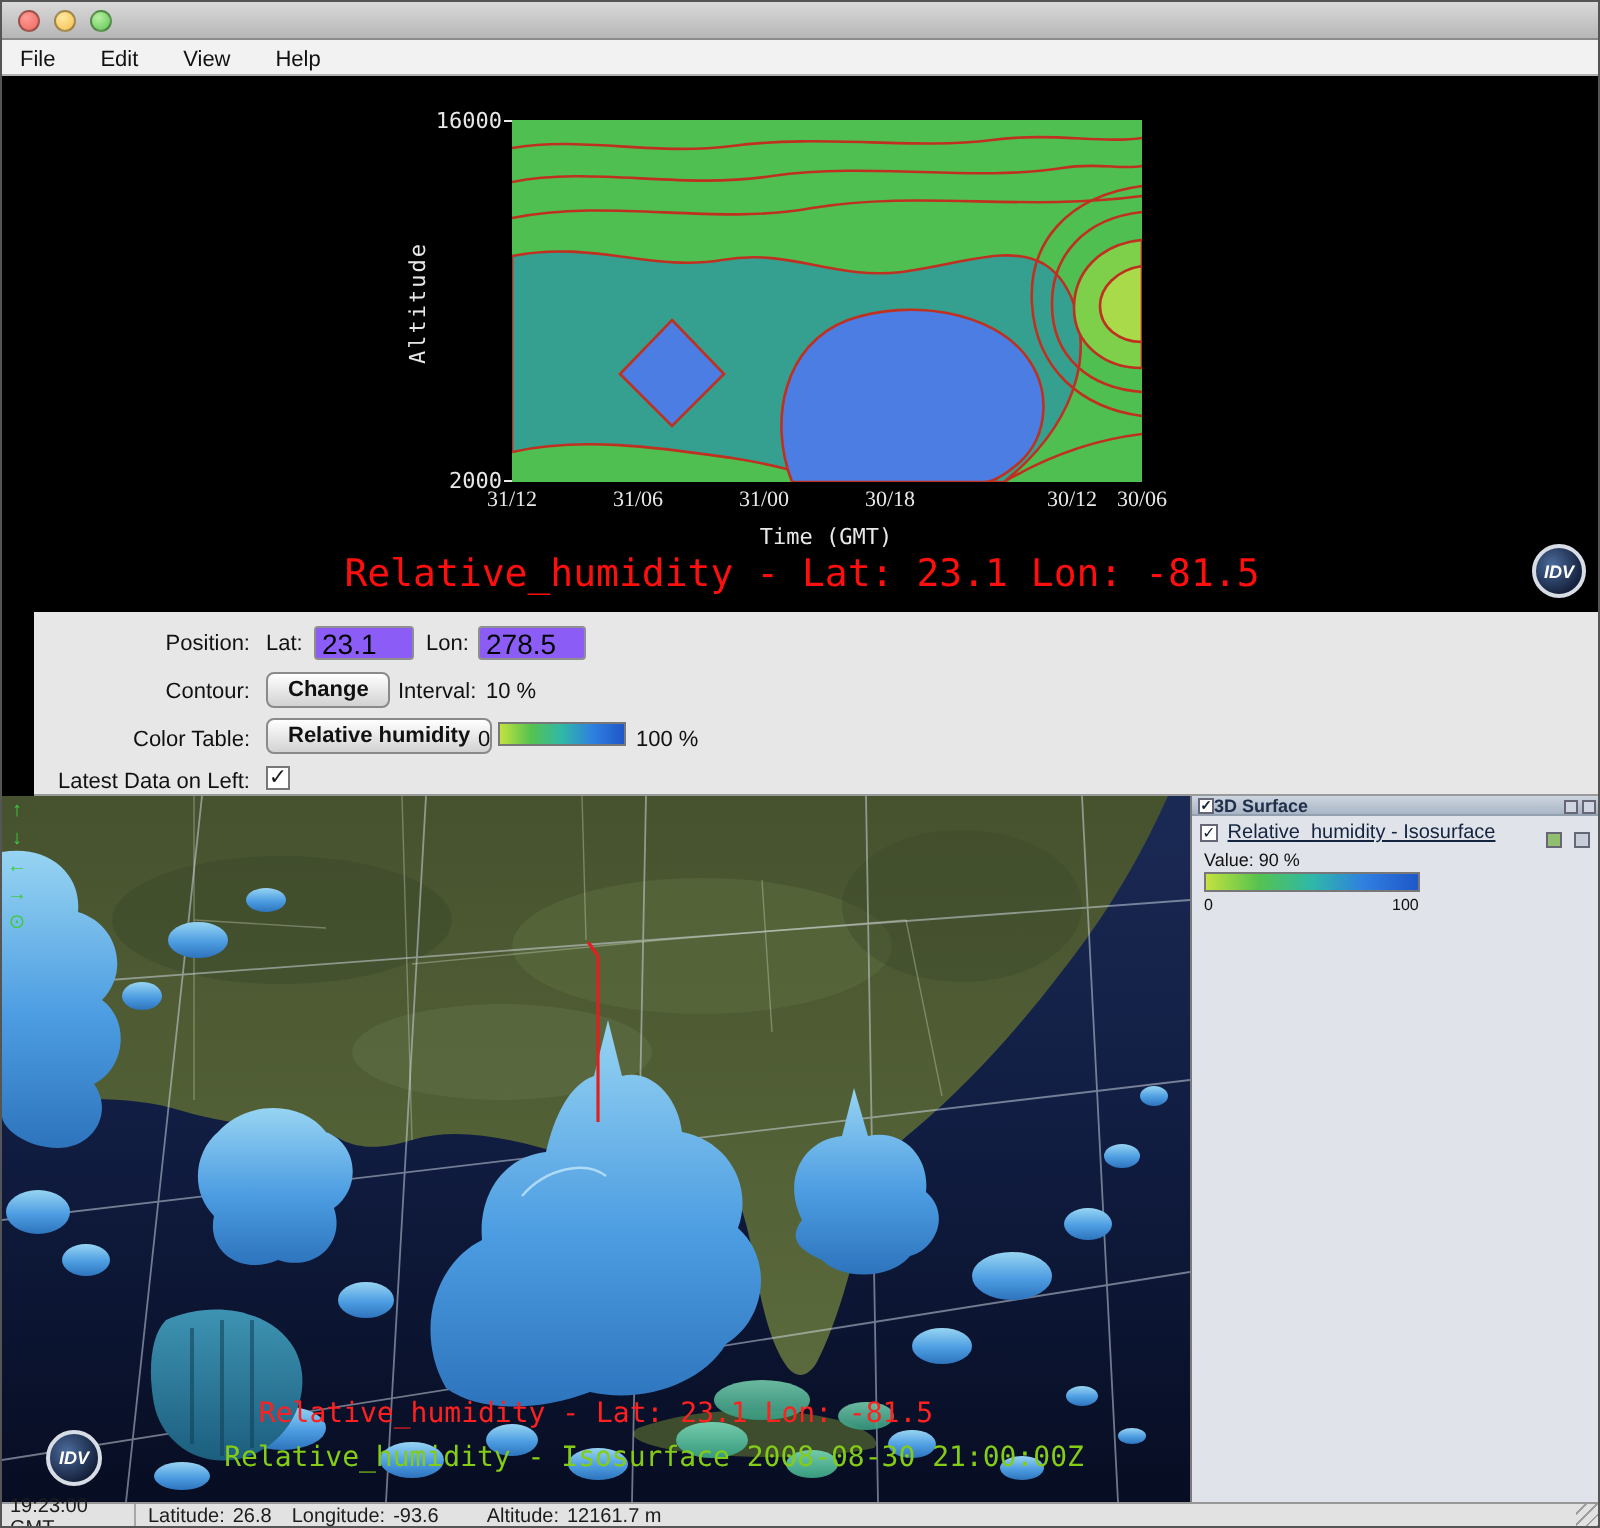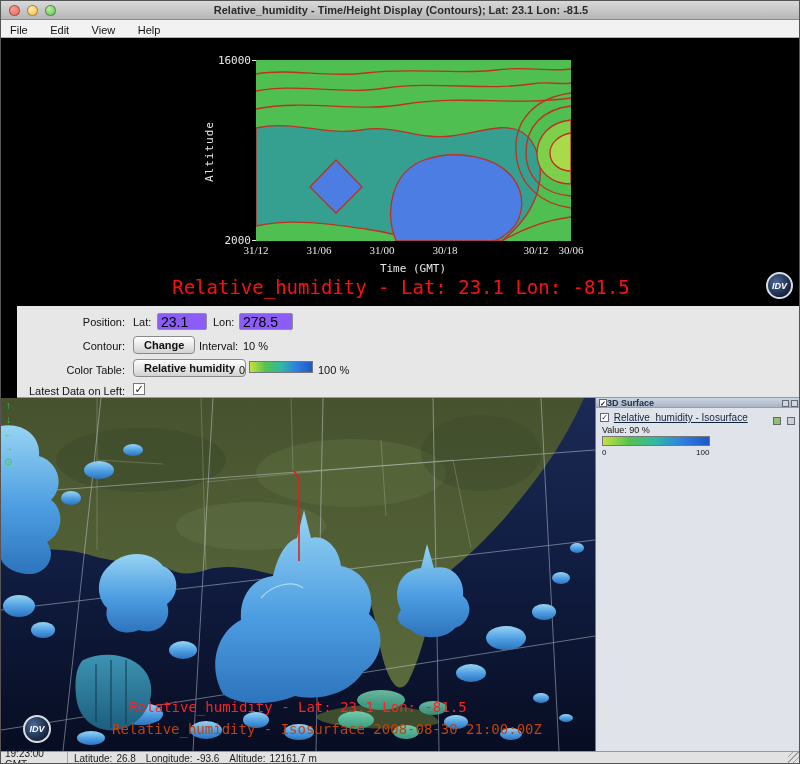--- a/index.html
+++ b/index.html
@@ -36,21 +36,21 @@
   .btn{position:absolute;height:18px;font-size:11px;font-family:"Liberation Sans",sans-serif;background:linear-gradient(#ffffff,#d2d2d2);border:1px solid #8a8a8a;border-radius:4px;padding:0 10px;color:#111;font-weight:bold;}
   .gradbar{position:absolute;left:232px;top:55px;width:64px;height:12px;border:1px solid #777;background:linear-gradient(90deg,#c3e23f,#55c24f,#2fb8a8,#2f7fe0,#1f57c8);box-sizing:border-box;}
   .checkbox{position:absolute;width:12px;height:12px;background:#fff;border:1px solid #777;font-size:11px;line-height:11px;text-align:center;color:#1a1a1a;box-sizing:border-box;}
   
   .lower{position:absolute;left:0;top:397px;width:800px;height:353px;}
   .map-view{position:absolute;left:0;top:0;width:594px;height:353px;background:#0a1230;overflow:hidden;}
   .map-svg{position:absolute;left:0;top:0;width:594px;height:353px;}
   .side-toolbar{position:absolute;left:1px;top:2px;width:13px;display:flex;flex-direction:column;gap:3px;}
   .tool-icon{color:#3ecb3e;font-size:10px;line-height:11px;text-align:center;cursor:default;}
   .map-caption-red{position:absolute;left:0;bottom:36px;width:100%;text-align:center;color:#ff2020;font-family:"DejaVu Sans Mono",monospace;font-size:14px;}
-  .map-caption-cyan{position:absolute;left:58px;right:0;bottom:14px;text-align:center;color:#c2410c;font-family:"DejaVu Sans Mono",monospace;font-size:14px;}
+  .map-caption-cyan{position:absolute;left:58px;right:0;bottom:14px;text-align:center;color:#84cc16;font-family:"DejaVu Sans Mono",monospace;font-size:14px;}
   .logo-map{position:absolute;left:22px;bottom:8px;width:28px;height:28px;}
   
   .legend-panel{position:absolute;left:594px;top:0;width:206px;height:353px;background:#e0e4ea;border-left:1px solid #7a7a7a;box-sizing:border-box;overflow:hidden;}
   .legend-header{position:relative;height:10px;background:linear-gradient(#cdd5e0,#a9b6c6);border-bottom:1px solid #93a0b0;font-size:9px;font-weight:bold;color:#21304a;line-height:10px;padding-left:11px;box-sizing:border-box;}
   .legend-header .hdr-check{position:absolute;left:3px;top:1px;width:8px;height:8px;background:#fff;border:1px solid #667;font-size:7px;line-height:7px;text-align:center;box-sizing:border-box;color:#123;}
   .hdr-btn{position:absolute;top:2px;width:7px;height:7px;border:1px solid #667;background:#cfd6df;box-sizing:border-box;}
   .legend-row{position:absolute;left:4px;top:13px;height:13px;font-size:10px;color:#14243f;white-space:nowrap;}
   .legend-row .mini-check{display:inline-block;width:9px;height:9px;background:#fff;border:1px solid #667;font-size:8px;line-height:8px;text-align:center;vertical-align:middle;box-sizing:border-box;color:#123;margin-right:2px;}
   .legend-label{text-decoration:underline;vertical-align:middle;}
   .legend-row-icons{position:absolute;right:6px;top:13px;}
@@ -67,21 +67,20 @@
 </style>
 </head>
 <body>
 
 <div id="app">
 
   <div class="titlebar">
     <span class="light red"></span>
     <span class="light yellow"></span>
     <span class="light green"></span>
-    <div class="title-text">Relative_humidity - Time/Height Display (Contours); Lat: 23.1 Lon: -81.5</div>
   </div>
 
   <div class="menubar">
     <span class="menu-item">File</span>
     <span class="menu-item">Edit</span>
     <span class="menu-item">View</span>
     <span class="menu-item">Help</span>
   </div>
 
   <div class="chart-panel">
@@ -273,19 +272,19 @@
     </div>
   </div>
 
   <div class="statusbar">
     <div class="status-cell-time">19:23:00 GMT</div>
     <div class="status-cell-pos">
       <span>Latitude:</span>
       <span>26.8</span>
       <span style="margin-left:6px;">Longitude:</span>
       <span>-93.6</span>
-      <span style="margin-left:6px;">Altitude:</span>
+      <span style="margin-left:20px;">Altitude:</span>
       <span>12161.7 m</span>
     </div>
     <div class="resize-grip"></div>
   </div>
 
 </div>
 
 </body></html>

